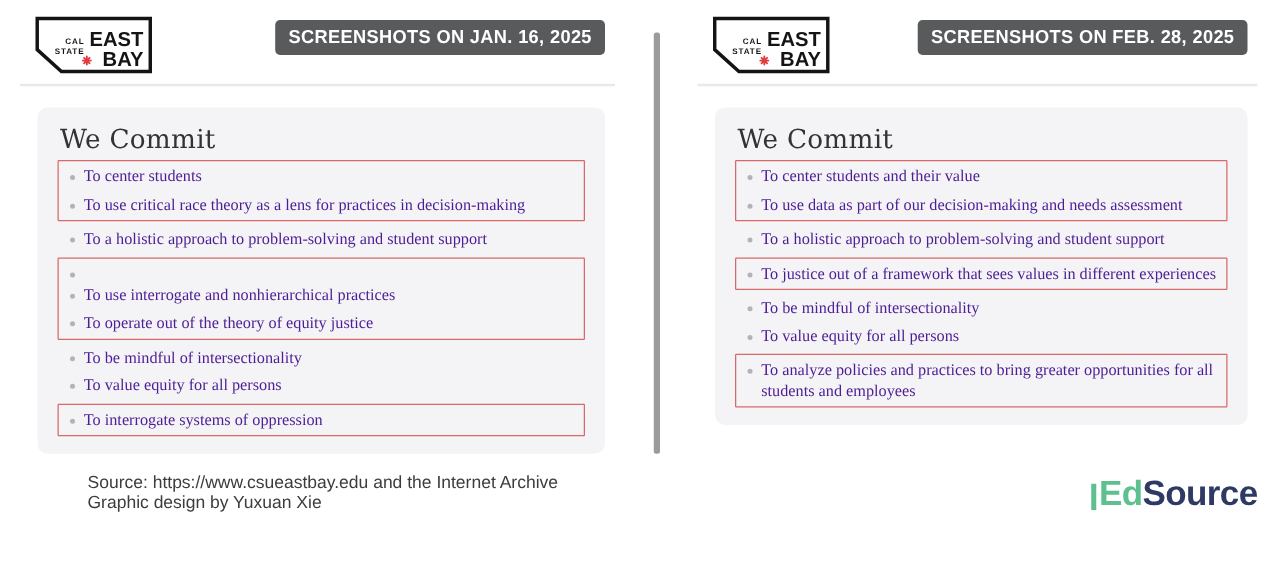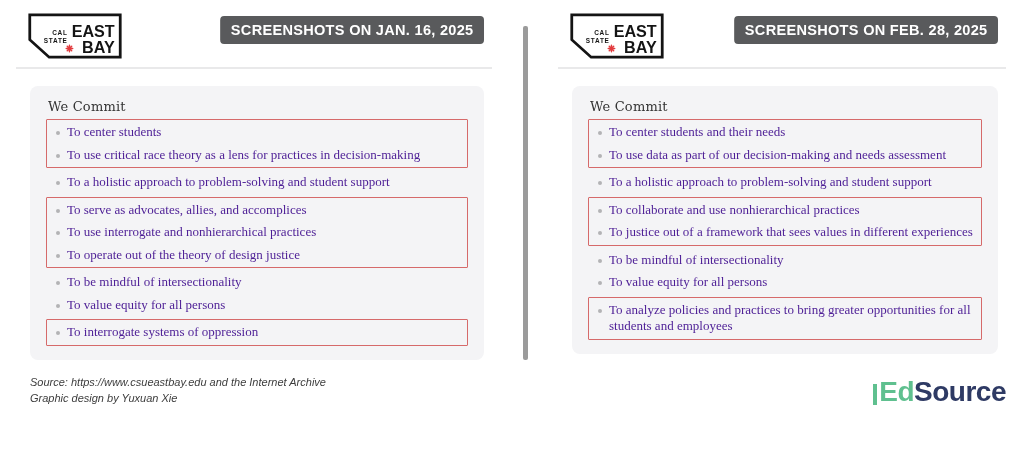--- a/index.html
+++ b/index.html
@@ -17,40 +17,40 @@
     background: #595a5c; color: #ffffff; font-weight: 700; font-size: 15px;
     letter-spacing: 0.3px; padding: 5px 11px 6px 11px; border-radius: 4px;
     white-space: nowrap; transform: scaleX(0.97); transform-origin: right; }
 
   .header-rule { height: 2px; background: #e9e9ea; margin: 7px 2px 0 0; border: none; }
 
   .card { background: #f4f4f6; border-radius: 8px; margin: 17px 10px 0 14px;
     padding: 11px 16px 12px 16px; }
 
   .card-heading { font-family: "DejaVu Serif", "Liberation Serif", serif;
-    font-size: 13px; font-weight: 500; color: #333333; margin: 2px 0 5px 2px;
+    font-size: 21px; font-weight: 500; color: #333333; margin: 2px 0 5px 2px;
     letter-spacing: 0.2px; }
 
   .group { margin: 2px 0; padding: 1px 8px; }
   .group.boxed { border: 1px solid #d66a6a; border-radius: 1px; }
   .group.plain { padding: 1px 9px; }
 
   .item { display: flex; align-items: flex-start; padding: 3px 0; }
   .bullet { width: 4px; height: 4px; border-radius: 50%; background: #b3b3b5;
     flex-shrink: 0; margin: 7px 7px 0 1px; }
   .item-text { font-family: Liberation Serif, serif;
     font-size: 13px; line-height: 16.5px; color: #4c1d95; }
 
   .divider { width: 5px; background: #9b9b9b; border-radius: 2px;
     align-self: stretch; margin: 14px 30px 0 29px; }
 
   .footer-row { display: flex; align-items: flex-start;
     padding: 14px 18px 0 30px; }
-  .source-note { font-size: 11px; line-height: 16px; font-style: italic;
-    color: #3c3c3c; }
+  .source-note { font-size: 14px; line-height: 16px; 
+    color: #3c3c3c; margin-left: 40px; }
   .brand { margin-left: auto; font-weight: 700; font-size: 28px;
     letter-spacing: -0.5px; display: flex; align-items: flex-end; margin-top: 2px; }
   .brand-bar { display: inline-block; width: 4px; height: 21px; background: #5fc08f;
     margin: 0 2px 3px 0; }
   .brand-ed { color: #5fc08f; }
   .brand-source { color: #2e3a64; }
 </style>
 </head>
 <body>
 
@@ -86,29 +86,28 @@
           </div>
           <div class="group plain">
             <div class="item">
               <span class="bullet"></span>
               <span class="item-text">To a holistic approach to problem-solving and student support</span>
             </div>
           </div>
           <div class="group boxed">
             <div class="item">
               <span class="bullet"></span>
-              <span class="item-text">To serve as advocates, allies, and accomplices</span>
             </div>
             <div class="item">
               <span class="bullet"></span>
               <span class="item-text">To use interrogate and nonhierarchical practices</span>
             </div>
             <div class="item">
               <span class="bullet"></span>
-              <span class="item-text">To operate out of the theory of design justice</span>
+              <span class="item-text">To operate out of the theory of equity justice</span>
             </div>
           </div>
           <div class="group plain">
             <div class="item">
               <span class="bullet"></span>
               <span class="item-text">To be mindful of intersectionality</span>
             </div>
             <div class="item">
               <span class="bullet"></span>
               <span class="item-text">To value equity for all persons</span>
@@ -140,38 +139,34 @@
       </svg>
       <div class="badge">SCREENSHOTS ON FEB. 28, 2025</div>
     </div>
     <hr class="header-rule">
     <div class="card">
       <div class="card-heading">We Commit</div>
       <div>
           <div class="group boxed">
             <div class="item">
               <span class="bullet"></span>
-              <span class="item-text">To center students and their needs</span>
+              <span class="item-text">To center students and their value</span>
             </div>
             <div class="item">
               <span class="bullet"></span>
               <span class="item-text">To use data as part of our decision-making and needs assessment</span>
             </div>
           </div>
           <div class="group plain">
             <div class="item">
               <span class="bullet"></span>
               <span class="item-text">To a holistic approach to problem-solving and student support</span>
             </div>
           </div>
           <div class="group boxed">
-            <div class="item">
-              <span class="bullet"></span>
-              <span class="item-text">To collaborate and use nonhierarchical practices</span>
-            </div>
             <div class="item">
               <span class="bullet"></span>
               <span class="item-text">To justice out of a framework that sees values in different experiences</span>
             </div>
           </div>
           <div class="group plain">
             <div class="item">
               <span class="bullet"></span>
               <span class="item-text">To be mindful of intersectionality</span>
             </div>

